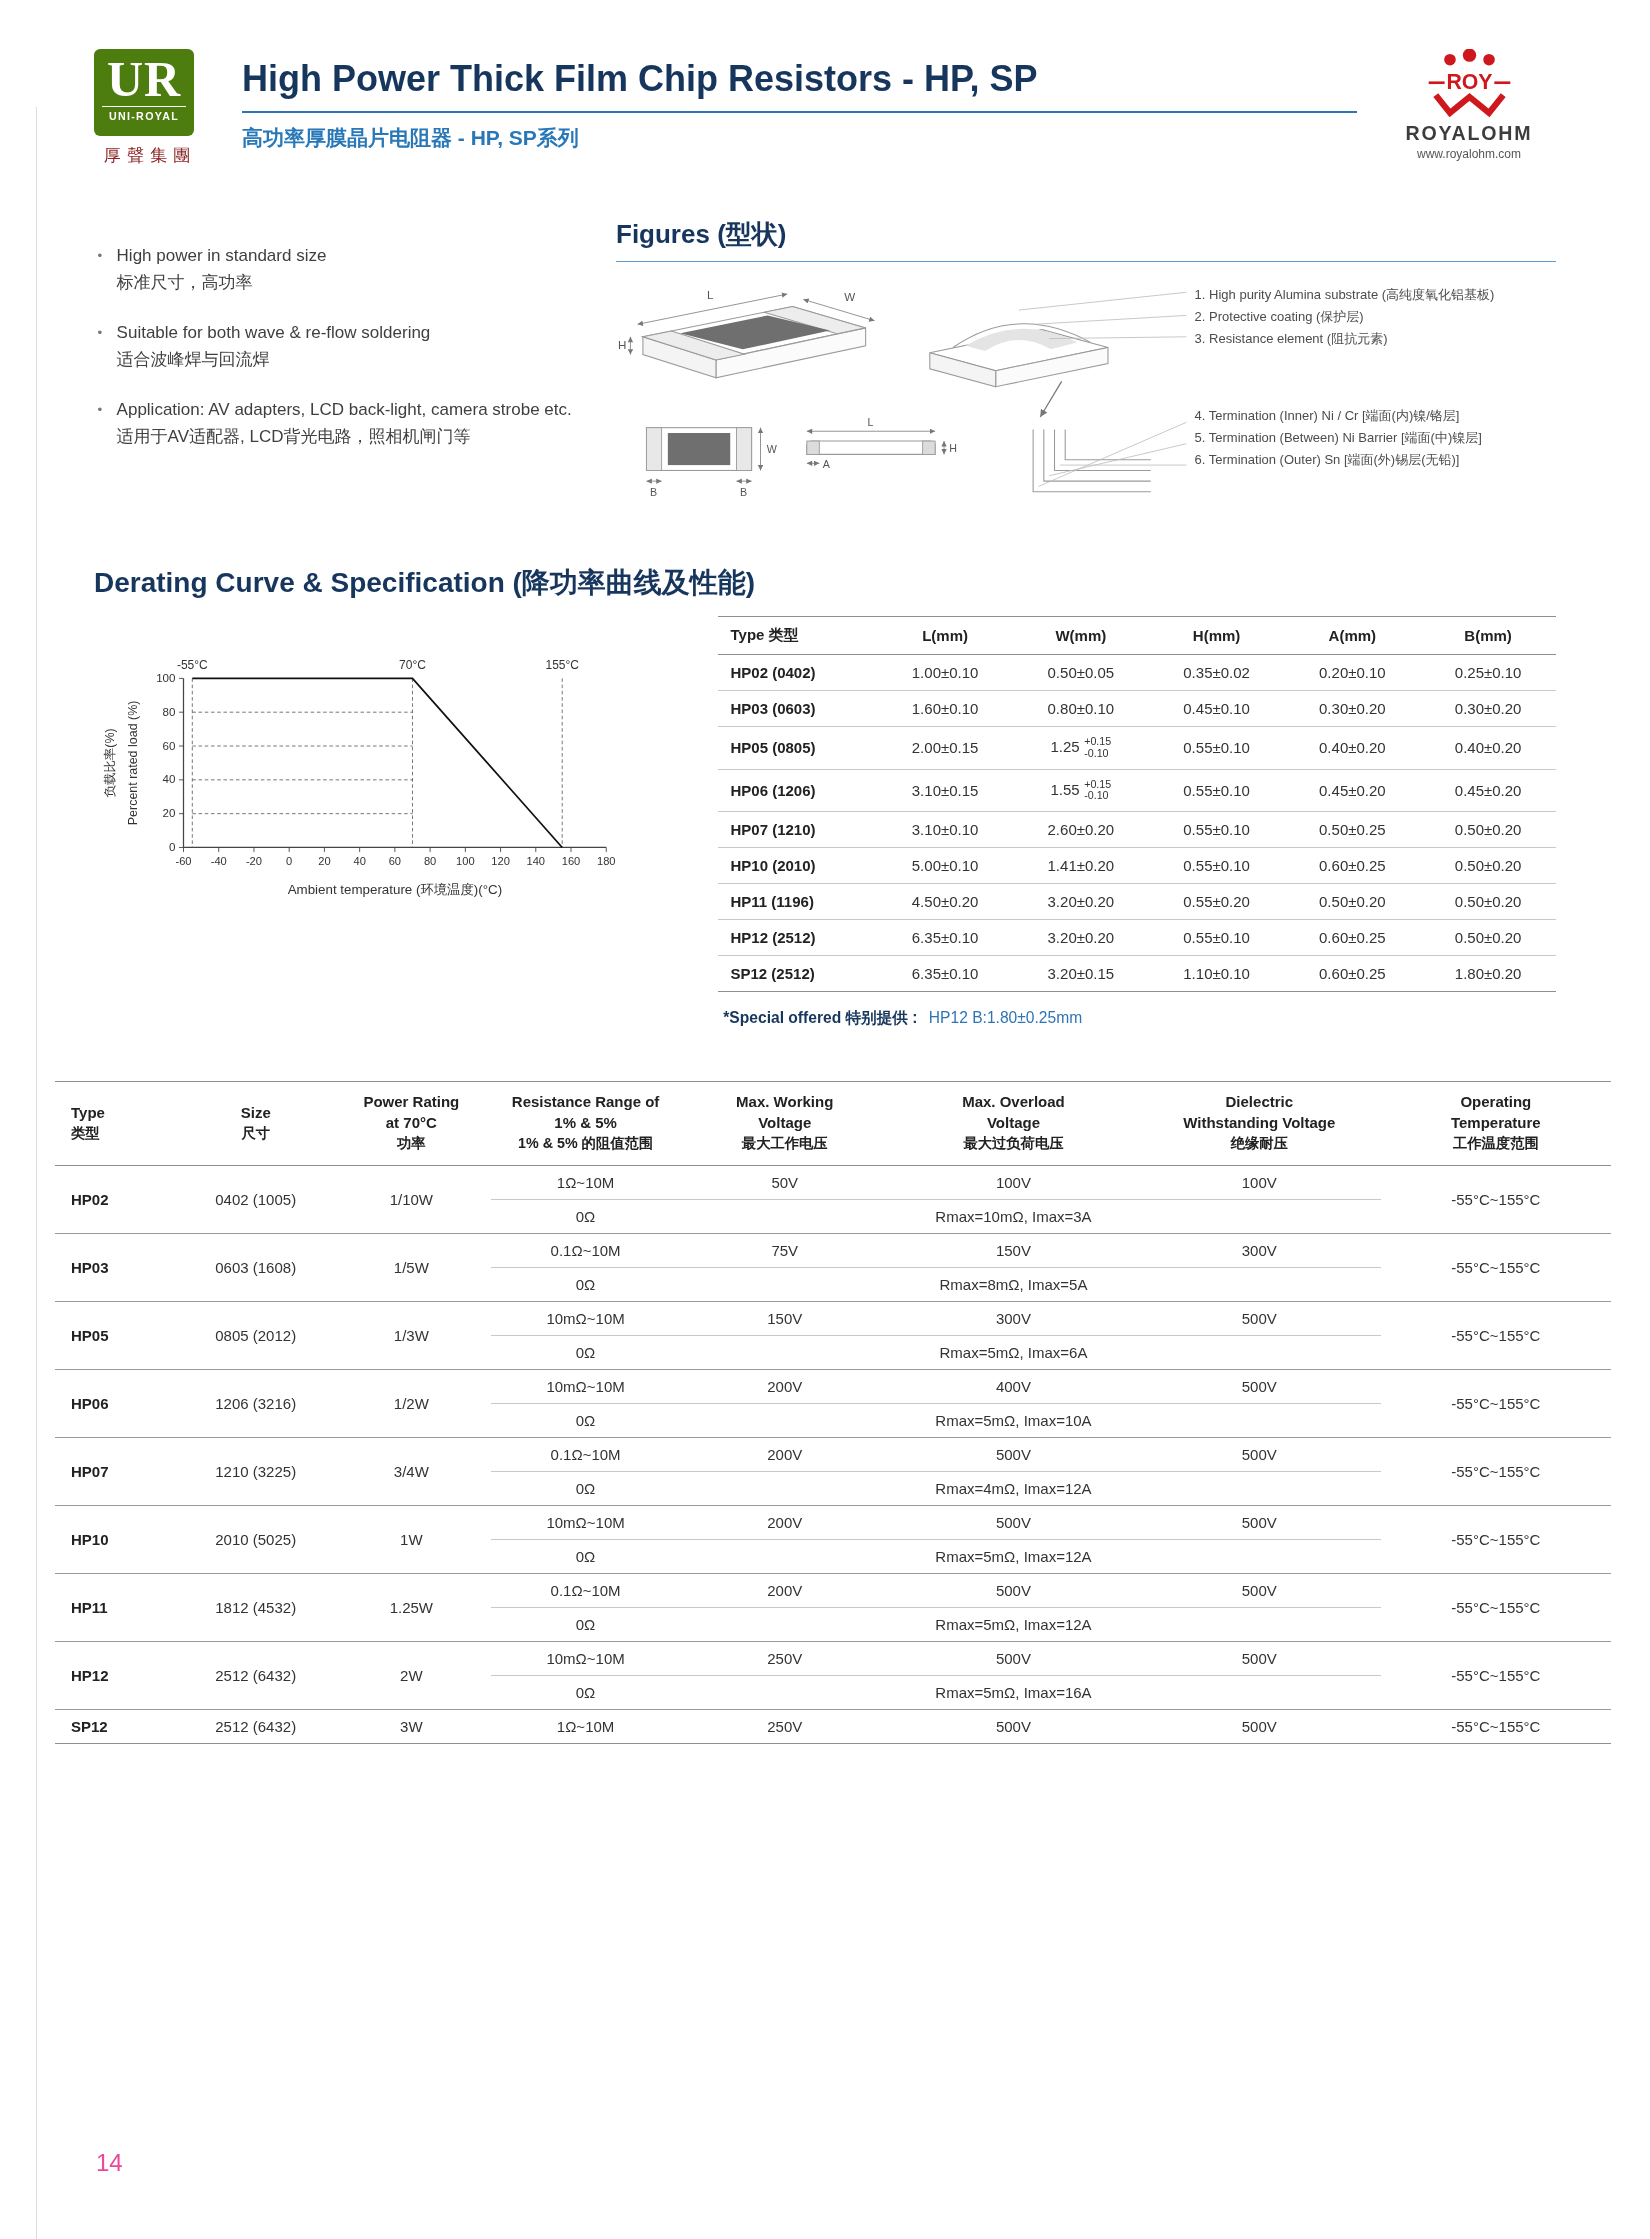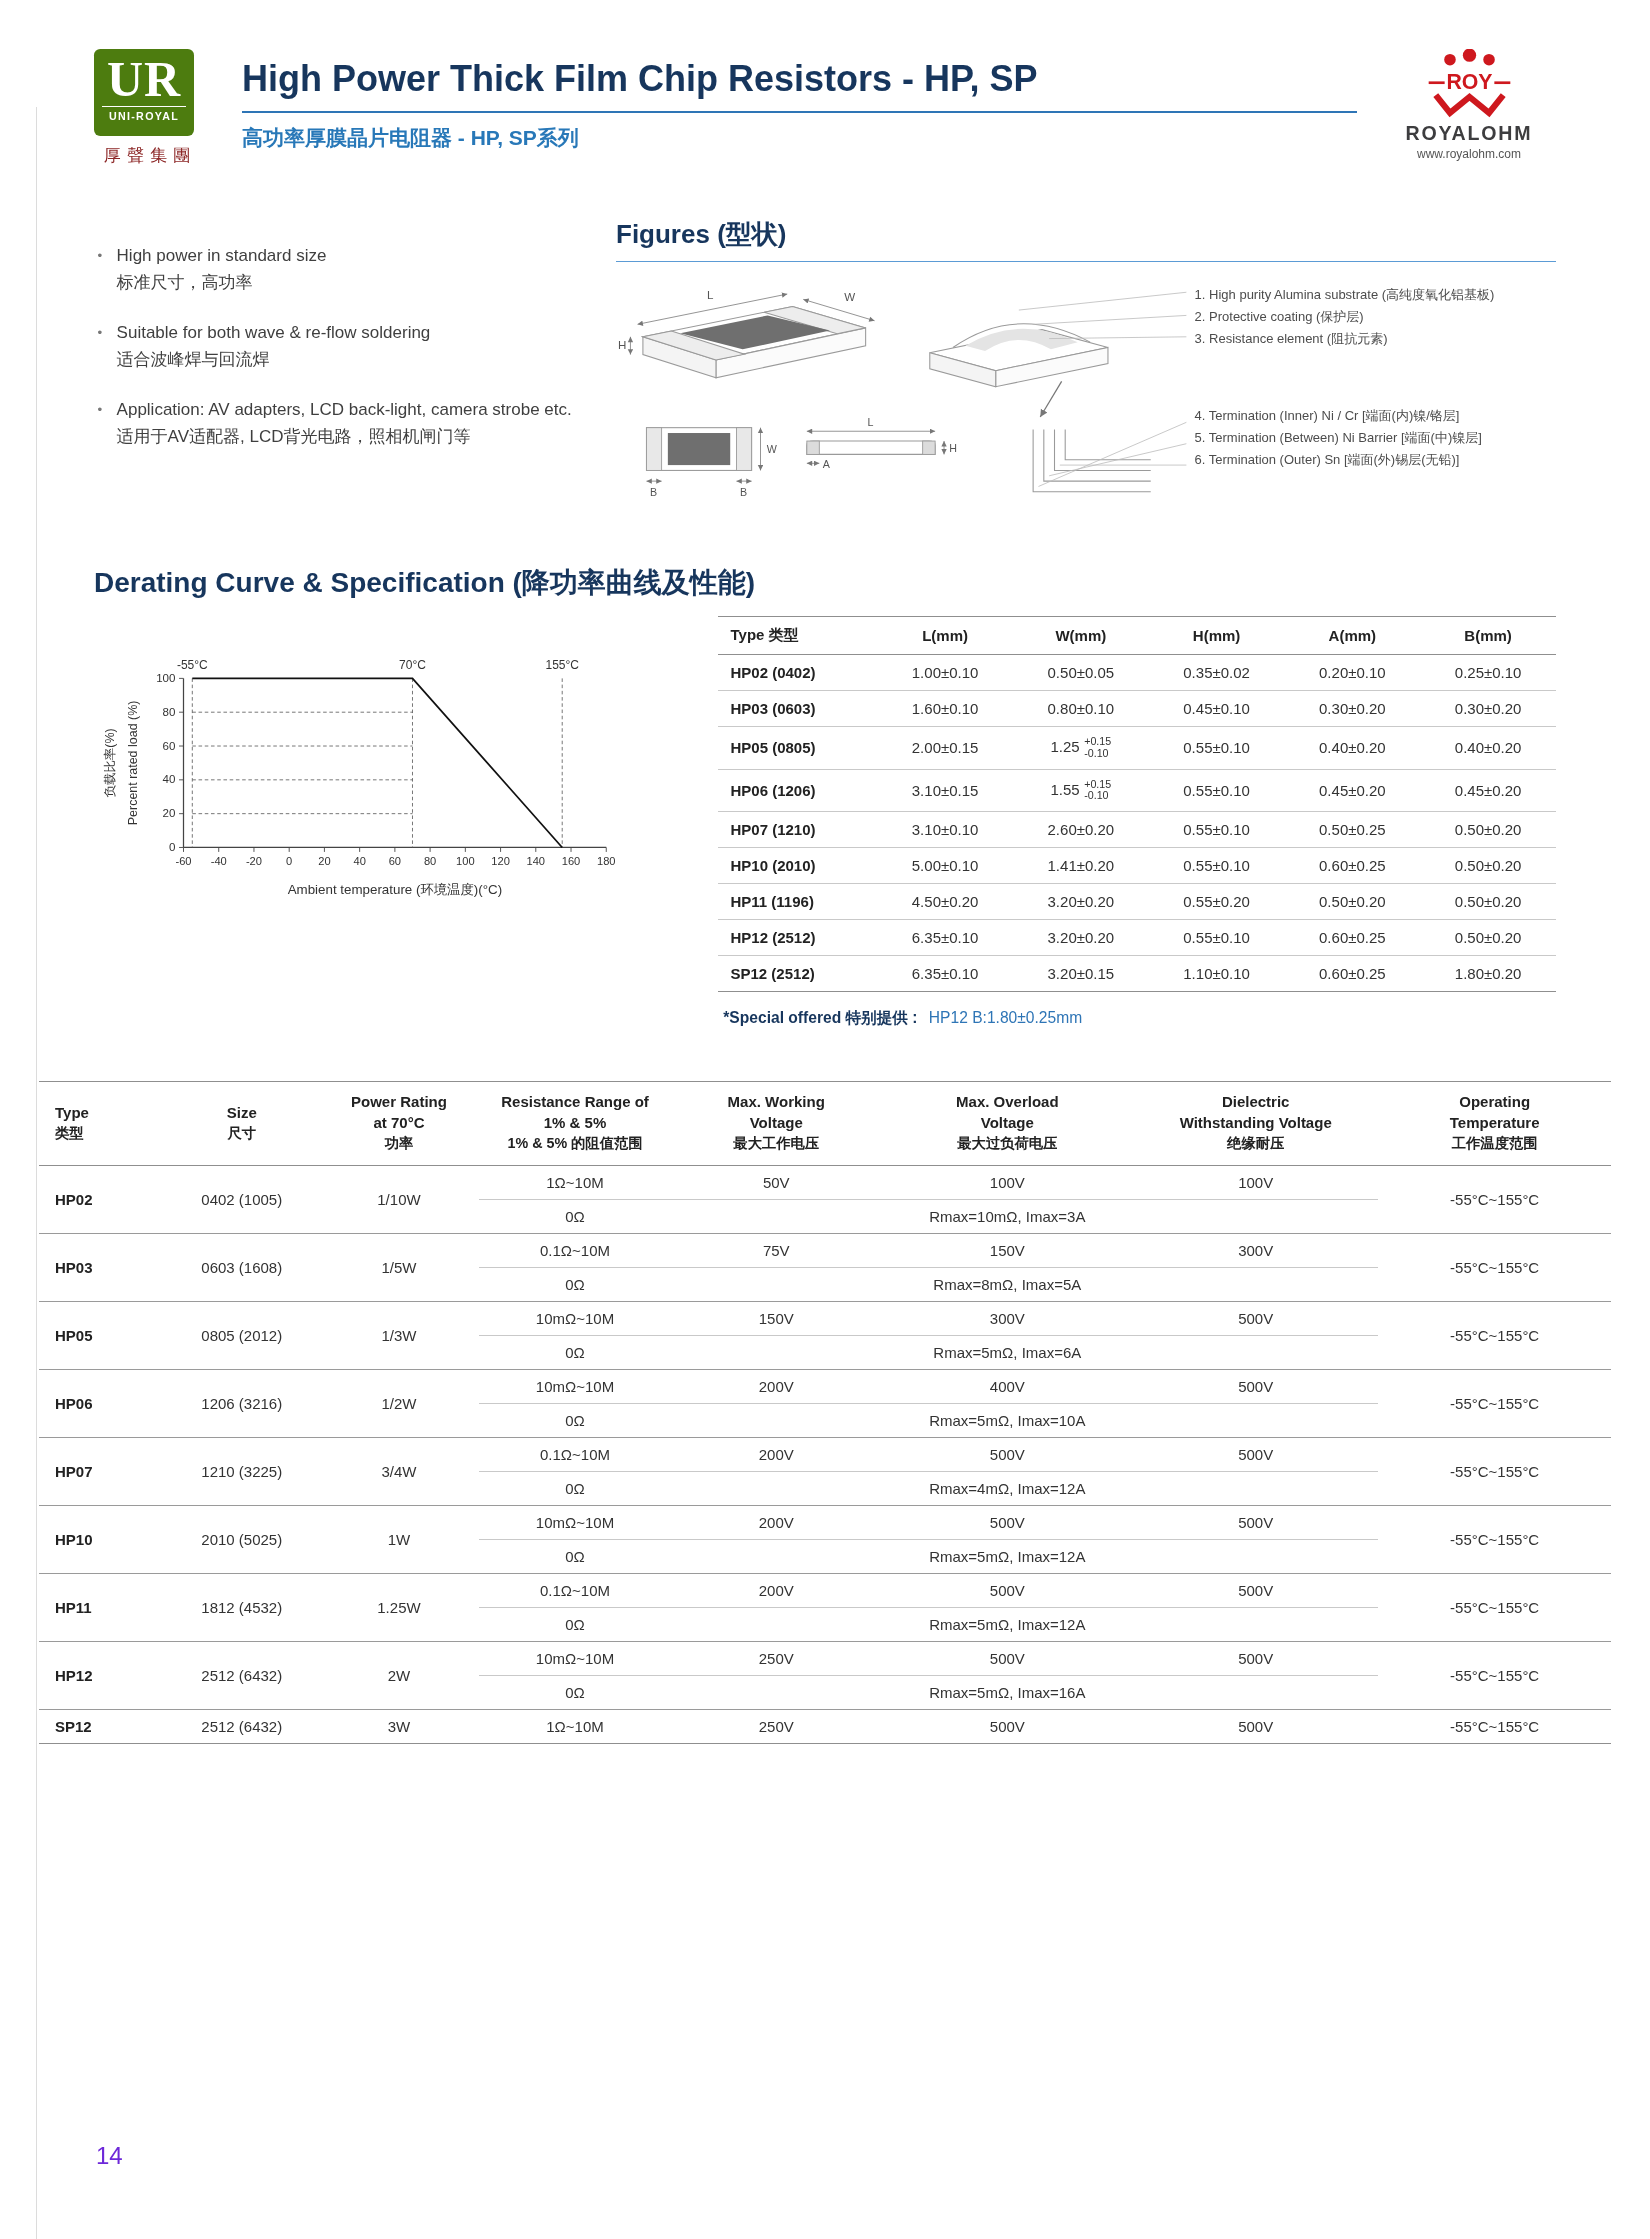--- a/index.html
+++ b/index.html
@@ -53,32 +53,32 @@
   .dims-table th.left { text-align:left; padding-left:12.5px; }
   .dims-table td { text-align:center; padding:9px 3.6px; border-top:0.9px solid #c9c9c9; }
   .dims-table tbody tr:first-child td { border-top:none; }
   .dims-table td.type { text-align:left; font-weight:bold; padding-left:12.5px; color:#222; }
   .tol { display:inline-flex; flex-direction:column; font-size:10.7px; line-height:11.6px; vertical-align:middle; margin-left:4.5px; text-align:left; }
   .special-note { margin:16px 0 0 5.3px; font-size:15.6px; }
   .note-prefix { color:#17365d; font-weight:bold; }
   .note-value { color:#2e75b6; margin-left:7.1px; }
 
   
-  .spec { padding:0 39px; margin-top:52px; }
+  .spec { padding:0 39px; margin-top:52px;margin-left:16px; }
   .spec-table { width:100%; border-collapse:collapse; font-size:15px; color:#333; border-bottom:1.3px solid #8f8f8f; }
   .spec-table th { border-top:1.3px solid #8f8f8f; border-bottom:0.9px solid #8f8f8f; padding:10.7px 5.3px; text-align:center; vertical-align:middle; }
   .spec-table th.left { text-align:left; padding-left:16px; }
   .spec-table th .en { font-weight:bold; color:#222; font-size:15px; line-height:20.5px; white-space:pre-line; }
   .spec-table th .zh { font-weight:bold; color:#222; font-size:14.3px; line-height:20.5px; }
   .spec-table td { text-align:center; padding:6.2px 5.3px; height:34px; vertical-align:middle; }
   .spec-table td.type-cell { text-align:left; font-weight:bold; padding-left:16px; color:#222; }
   .spec-table td.block-top { border-top:0.9px solid #9a9a9a; }
   .spec-table td.sub-top { border-top:0.9px solid #c9c9c9; }
 
-  .page-number { position:absolute; left:96px; bottom:69px; font-size:24px; color:#6d28d9; }
+  .page-number { position:absolute; left:96px; bottom:62px; font-size:24px; color:#ec4899; }
 </style>
 </head>
 <body>
 
 <div class="page">
   <div class="edge-line"></div>
 
   <header class="header">
     <div class="ur-logo">
       <div class="ur-box">

